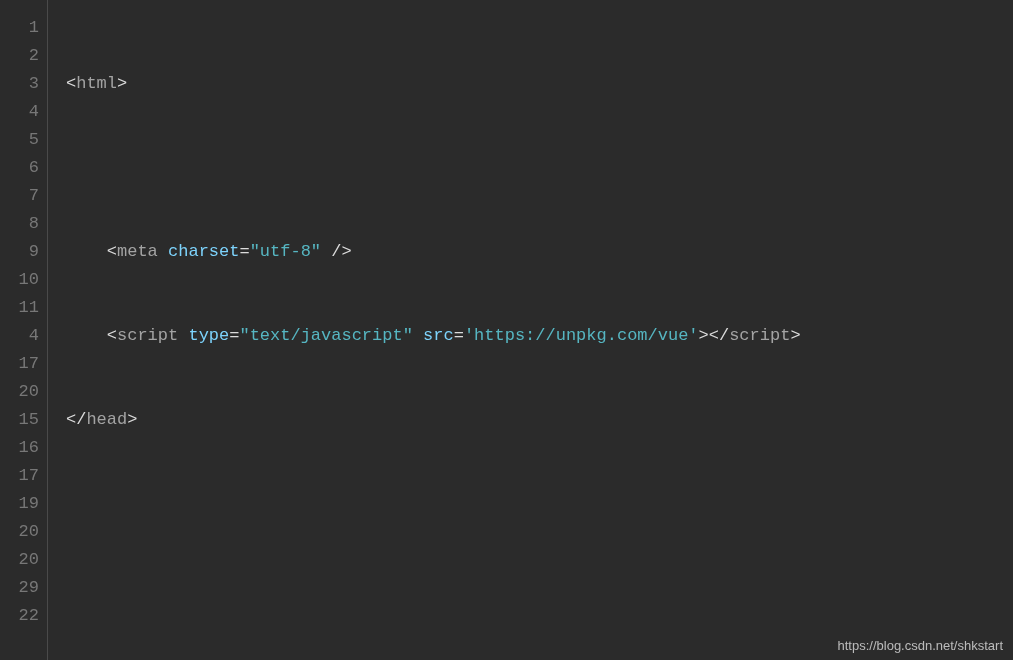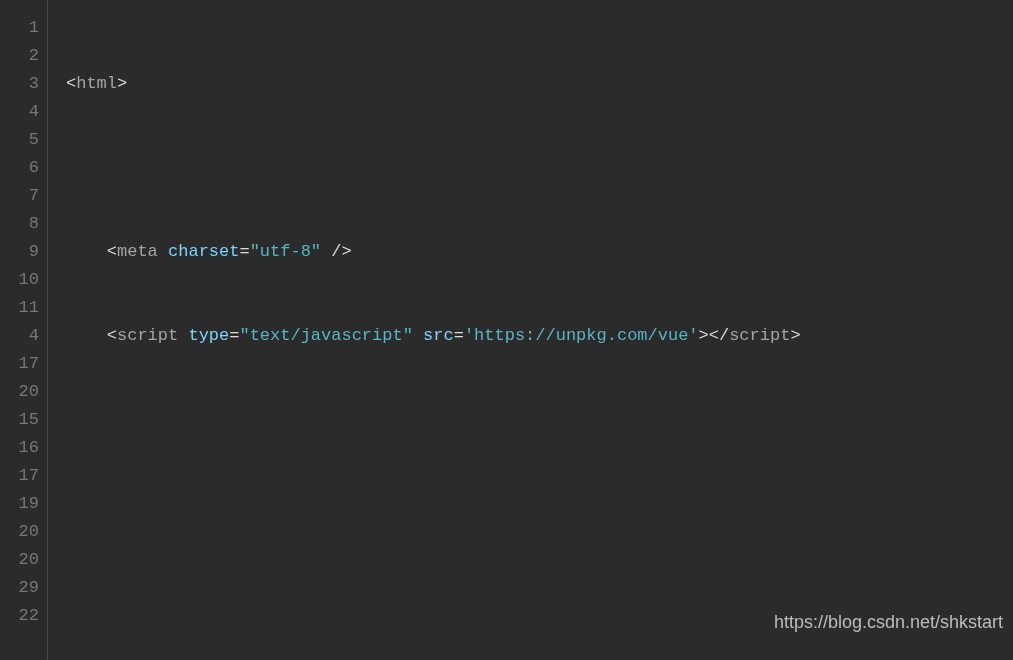--- a/index.html
+++ b/index.html
@@ -43,24 +43,24 @@
     height: 28px;
   }
   .punct, .plain { color: #dcdcdc; }
   .tag   { color: #a3a3a3; }
   .attr  { color: #7dd3fc; }
   .str   { color: #56b6c2; }
 
   .watermark {
     position: absolute;
     right: 10px;
-    bottom: 24px;
+    bottom: 0;
     color: #d4d4d4;
     font-family: -apple-system, BlinkMacSystemFont, "Segoe UI", Helvetica, Arial, sans-serif;
-    font-size: 18px;
+    font-size: 13px;
     opacity: 0.85;
   }
 </style>
 </head>
 <body>
 
 <div class="editor">
   <div class="gutter">
     <div>1</div>
     <div>2</div>
@@ -83,20 +83,21 @@
     <div>20</div>
     <div>20</div>
     <div>29</div>
     <div>22</div>
   </div>
   <div class="code">
     <div class="code-line"><span class="punct">&lt;</span><span class="tag">html</span><span class="punct">&gt;</span></div>
     <div class="code-line"><span class="plain"></span></div>
     <div class="code-line"><span class="plain">    </span><span class="punct">&lt;</span><span class="tag">meta</span><span class="plain"> </span><span class="attr">charset</span><span class="punct">=</span><span class="str">"utf-8"</span><span class="plain"> </span><span class="punct">/&gt;</span></div>
     <div class="code-line"><span class="plain">    </span><span class="punct">&lt;</span><span class="tag">script</span><span class="plain"> </span><span class="attr">type</span><span class="punct">=</span><span class="str">"text/javascript"</span><span class="plain"> </span><span class="attr">src</span><span class="punct">=</span><span class="str">'https://unpkg.com/vue'</span><span class="punct">&gt;&lt;/</span><span class="tag">script</span><span class="punct">&gt;</span></div>
+    <div class="code-line"><span class="punct">&lt;/</span><span class="tag">head</span><span class="punct">&gt;</span></div>
     <div class="code-line"><span class="plain"></span></div>
     <div class="code-line"></div>
     
     
     
     
     
     
     
     

